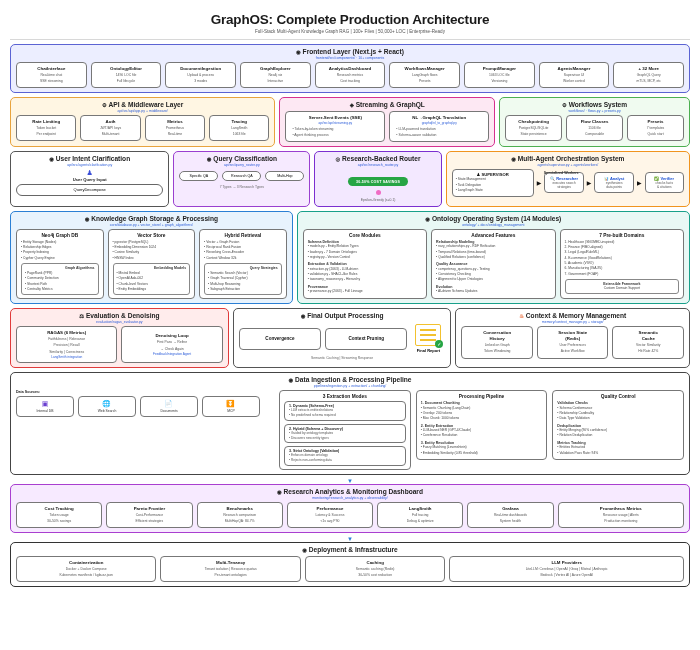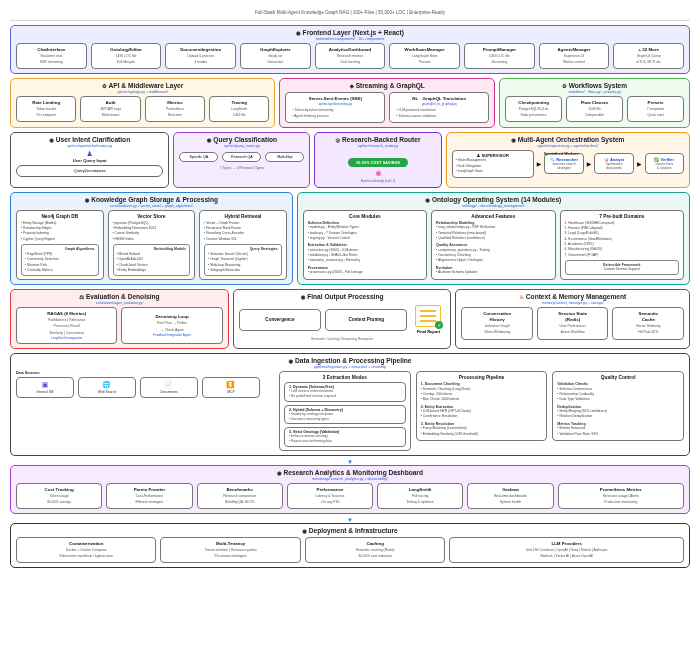--- a/index.html
+++ b/index.html
@@ -99,20 +99,21 @@
     background:#26a544; color:#fff; font-size:5px; line-height:8px; text-align:center;
   }
   .arrow-d { text-align:center; font-size:6px; color:#2b7fd4; line-height:5px;}
   .icon { font-size:5.4px; }
 </style>
 </head>
 <body>
 
 <div class="page">
 
+  <div class="title">GraphOS: Complete Production Architecture</div>
   <div class="subtitle">Full-Stack Multi-Agent Knowledge Graph RAG | 100+ Files | 50,000+ LOC | Enterprise-Ready</div>
   <div class="hr"></div>
 
   <div class="band b-frontend">
     <div class="band-title"><span class="icon">◉</span> <span>Frontend Layer (Next.js + React)</span></div>
     <div class="band-sub">frontend/src/components/ · 10+ components</div>
     <div class="row">
       <div class="card">
           <div class="card-t">ChatInterface</div>
           <div class="card-s">Real-time chat</div>

